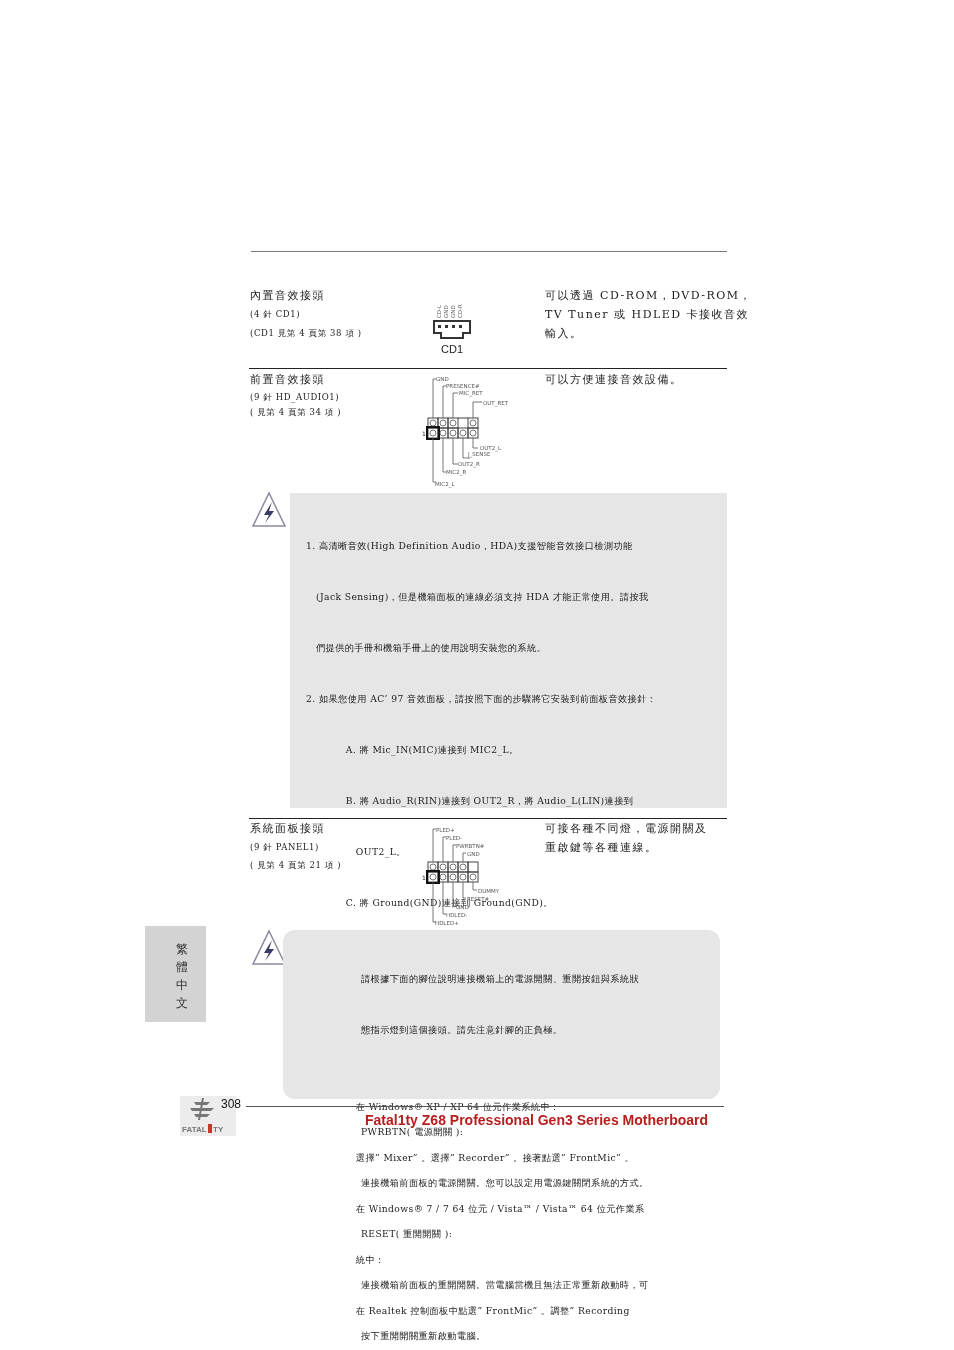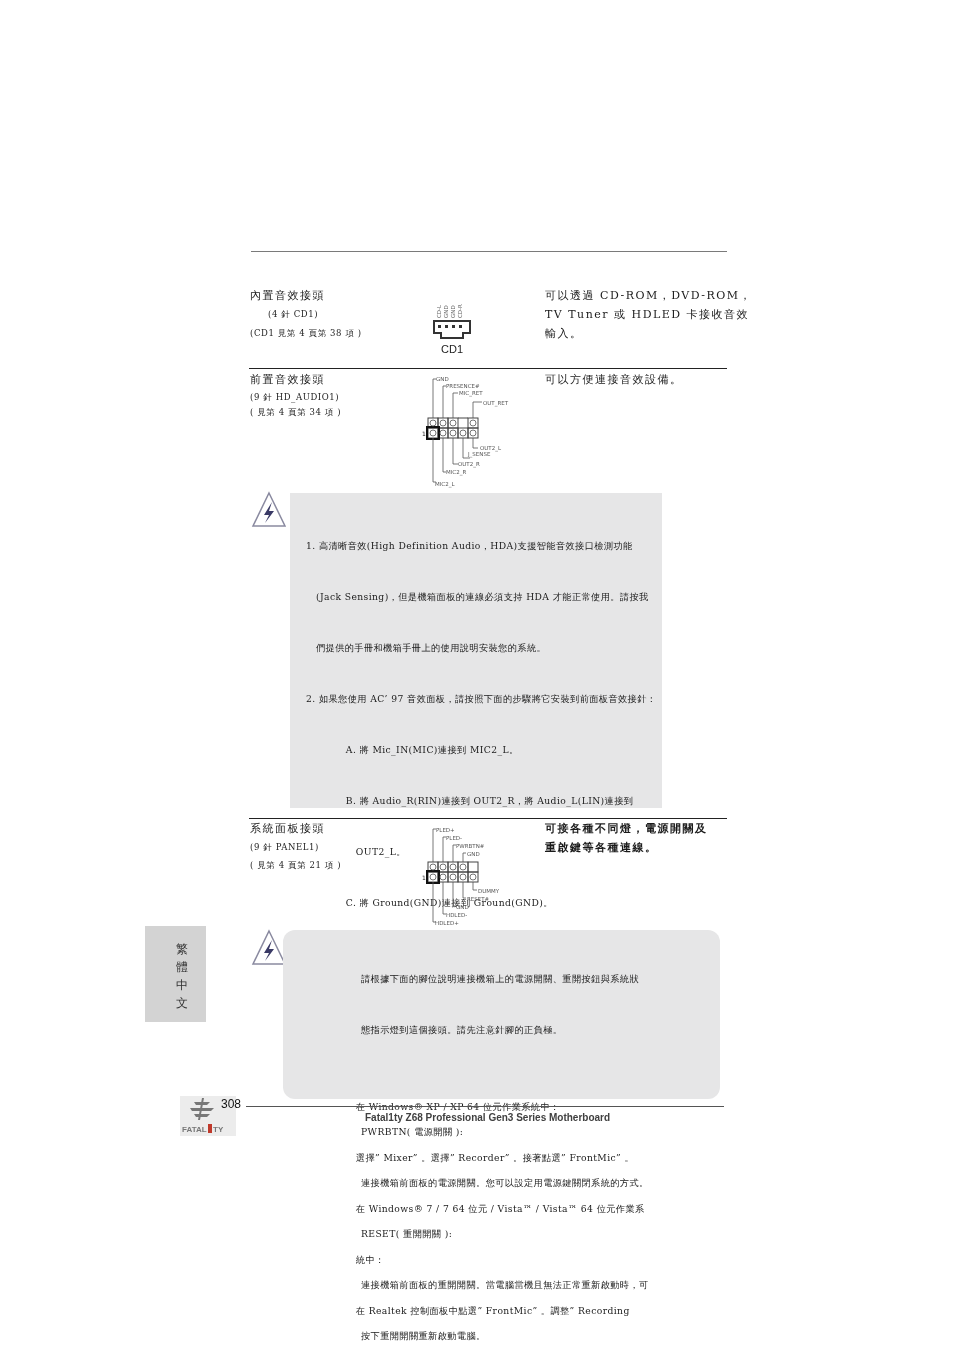--- a/index.html
+++ b/index.html
@@ -16,30 +16,30 @@
 
     .note-box { background: #e6e6e7; }
     .note-text { font-size: 9.2px; line-height: 17px; letter-spacing: 0.4px; color: #1a1a1a; white-space: pre; }
     .cd1-label { font-family: "Liberation Sans", sans-serif; font-size: 11px; color: #222; }
 
     .side-tab { left: 145px; top: 926px; width: 61px; height: 96px; background: #d3d3d3; }
     .side-tab-text { position: absolute; left: 31px; top: 14px; width: 14px; font-size: 12px; line-height: 18px; color: #333; text-align: left; }
 
     .footer-line { left: 246px; top: 1106px; width: 478px; height: 1px; background: #555; }
     .page-num { left: 221px; top: 1097px; font-family: "Liberation Sans", sans-serif; font-size: 12px; color: #111; }
-    .footer-title { left: 335px; top: 1112px; font-family: "Liberation Sans", sans-serif; font-size: 10px; font-weight: bold; color: #404040; padding-left: 30px; }
+    .footer-title { left: 335px; top: 1112px; font-family: "Liberation Sans", sans-serif; font-size: 14px; font-weight: bold; color: #b91c1c; padding-left: 30px; }
     .logo { left: 180px; top: 1096px; width: 56px; height: 40px; background: #ececec; }
   </style>
 </head>
 <body>
 
 <div class="abs rule-top"></div>
 
 <div class="abs title" style="left:250px; top:289px;">內置音效接頭</div>
-<div class="abs sub" style="left:250px; top:308px;margin-left:18px;">(4 針 CD1)</div>
+<div class="abs sub" style="left:250px; top:308px;">(4 針 CD1)</div>
 <div class="abs sub" style="left:250px; top:327px;">(CD1 見第 4 頁第 38 項 )</div>
 
 <div class="abs" style="left:430px; top:294px; width:50px; height:64px;">
   <svg width="50" height="64" viewBox="0 0 50 64">
     <g font-family="DejaVu Sans, sans-serif" font-size="5.5" fill="#666">
       <text transform="translate(11,24) rotate(-90)">CD-L</text>
       <text transform="translate(18,24) rotate(-90)">GND</text>
       <text transform="translate(25,24) rotate(-90)">GND</text>
       <text transform="translate(32,24) rotate(-90)">CD-R</text>
     </g>
@@ -120,21 +120,21 @@
 <div class="abs desc" style="left:545px; top:370px;">
   <div>可以方便連接音效設備。</div>
 </div>
 
 <div class="abs" style="left:251px; top:490px; width:36px; height:40px;">
   <svg width="36" height="40" viewBox="0 0 36 40">
     <path d="M18 3 L34 36 L2 36 Z" fill="#fff" stroke="#8a8aa0" stroke-width="1.5"></path>
     <path d="M21 12 L13 25 L18 25 L14 33 L23 21 L18 21 Z" fill="#3a3a66"></path>
   </svg>
 </div>
-<div class="abs note-box" style="left:290px; top:493px; width:372px; height:315px;padding-left:28px;">
+<div class="abs note-box" style="left:290px; top:493px; width:437px; height:315px;padding-left:28px;">
   <div class="note-text" style="position:absolute; left:16px; top:10px;">
     <div>1. 高清晰音效(High Definition Audio，HDA)支援智能音效接口檢測功能</div>
     <div>   (Jack Sensing)，但是機箱面板的連線必須支持 HDA 才能正常使用。請按我</div>
     <div>   們提供的手冊和機箱手冊上的使用說明安裝您的系統。</div>
     <div>2. 如果您使用 AC’ 97 音效面板，請按照下面的步驟將它安裝到前面板音效接針：</div>
     <div>            A. 將 Mic_IN(MIC)連接到 MIC2_L。</div>
     <div>            B. 將 Audio_R(RIN)連接到 OUT2_R，將 Audio_L(LIN)連接到</div>
     <div>               OUT2_L。</div>
     <div>            C. 將 Ground(GND)連接到 Ground(GND)。</div>
     <div>            D. MIC_RET 和 OUT_RET 僅用於 HD 音效面板。您不必將它們連接到</div>
@@ -198,21 +198,21 @@
       <text x="45" y="34">GND</text>
       <text x="56" y="71">DUMMY</text>
       <text x="45" y="79">RESET#</text>
       <text x="34" y="87">GND</text>
       <text x="24" y="95">HDLED-</text>
       <text x="13" y="103">HDLED+</text>
     </g>
   </svg>
 </div>
 
-<div class="abs desc" style="left:545px; top:819px;font-weight:bold;">
+<div class="abs desc" style="left:545px; top:819px;">
   <div>可接各種不同燈，電源開關及</div>
   <div>重啟鍵等各種連線。</div>
 </div>
 
 <div class="abs side-tab">
   <div class="side-tab-text">繁體中文</div>
 </div>
 
 <div class="abs" style="left:251px; top:928px; width:36px; height:40px;">
   <svg width="36" height="40" viewBox="0 0 36 40">

